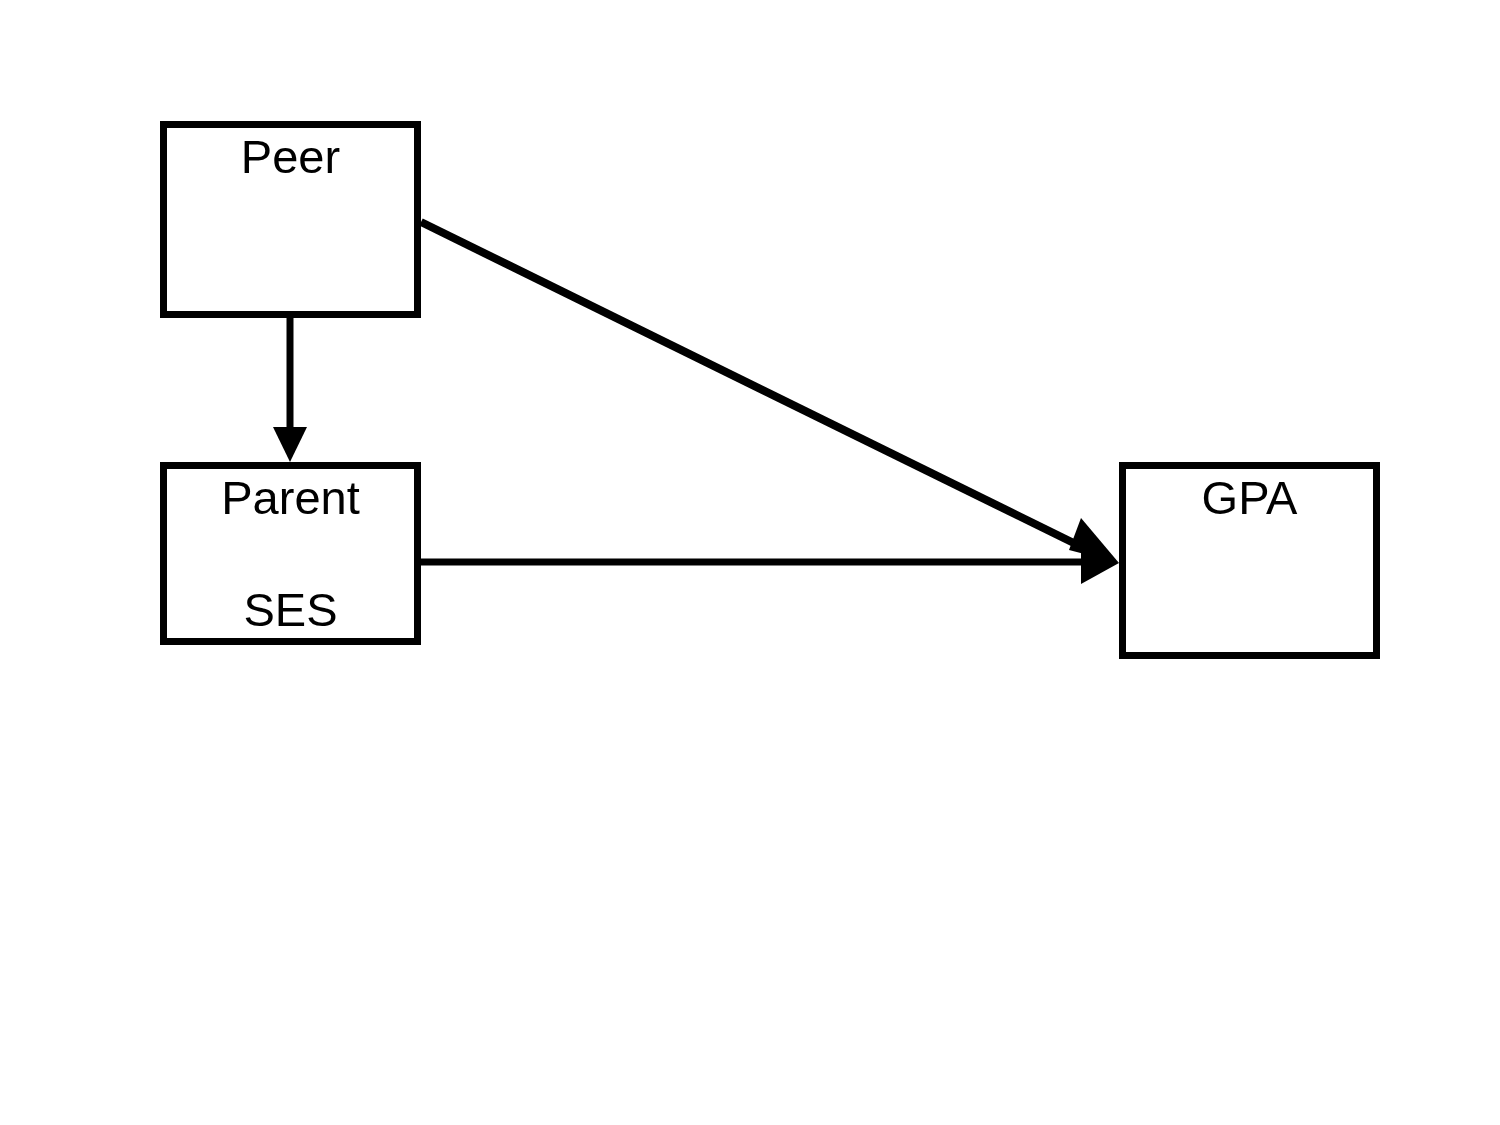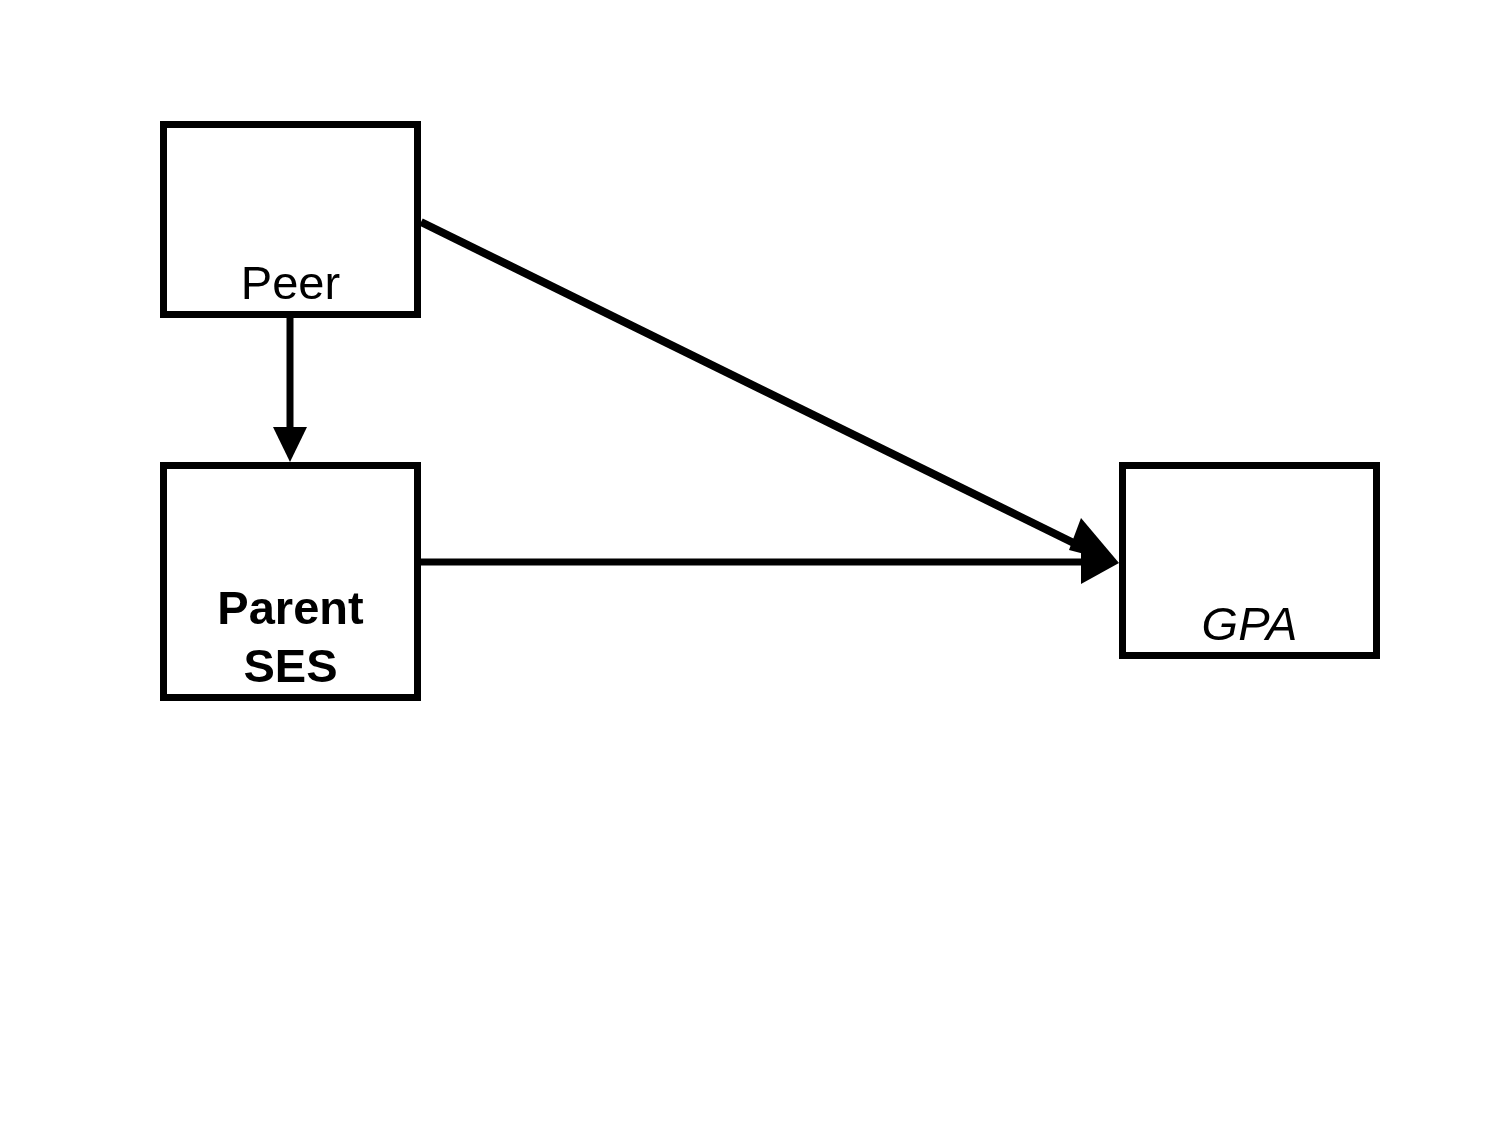--- a/index.html
+++ b/index.html
@@ -24,21 +24,21 @@
     height: 1125px;
   }
   .node-box {
     position: absolute;
     box-sizing: border-box;
     border: 7px solid #000000;
     background: #ffffff;
     display: flex;
     flex-direction: column;
     align-items: center;
-    justify-content: flex-end;
+    justify-content: space-between;
     text-align: center;
     color: #000000;
     font-family: "Liberation Sans", "DejaVu Sans", sans-serif;
     font-weight: 400;
     font-size: 47px;
     line-height: 1.22;
     z-index: 3;
   }
   .node-line {
     display: block;
@@ -47,29 +47,27 @@
   #node-peer-relations {
     left: 160px;
     top: 121px;
     width: 261px;
     height: 197px;
   }
   #node-parent-ses {
     left: 160px;
     top: 462px;
     width: 261px;
-    height: 239px;
-    font-weight: bold;
+    height: 183px;
   }
   #node-gpa {
     left: 1119px;
     top: 462px;
     width: 261px;
     height: 197px;
-    font-style: italic;
   }
 </style>
 </head>
 <body>
 
 <div id="canvas">
 
   <svg id="diagram-svg" viewBox="0 0 1500 1125" xmlns="http://www.w3.org/2000/svg">
 
     <g>

